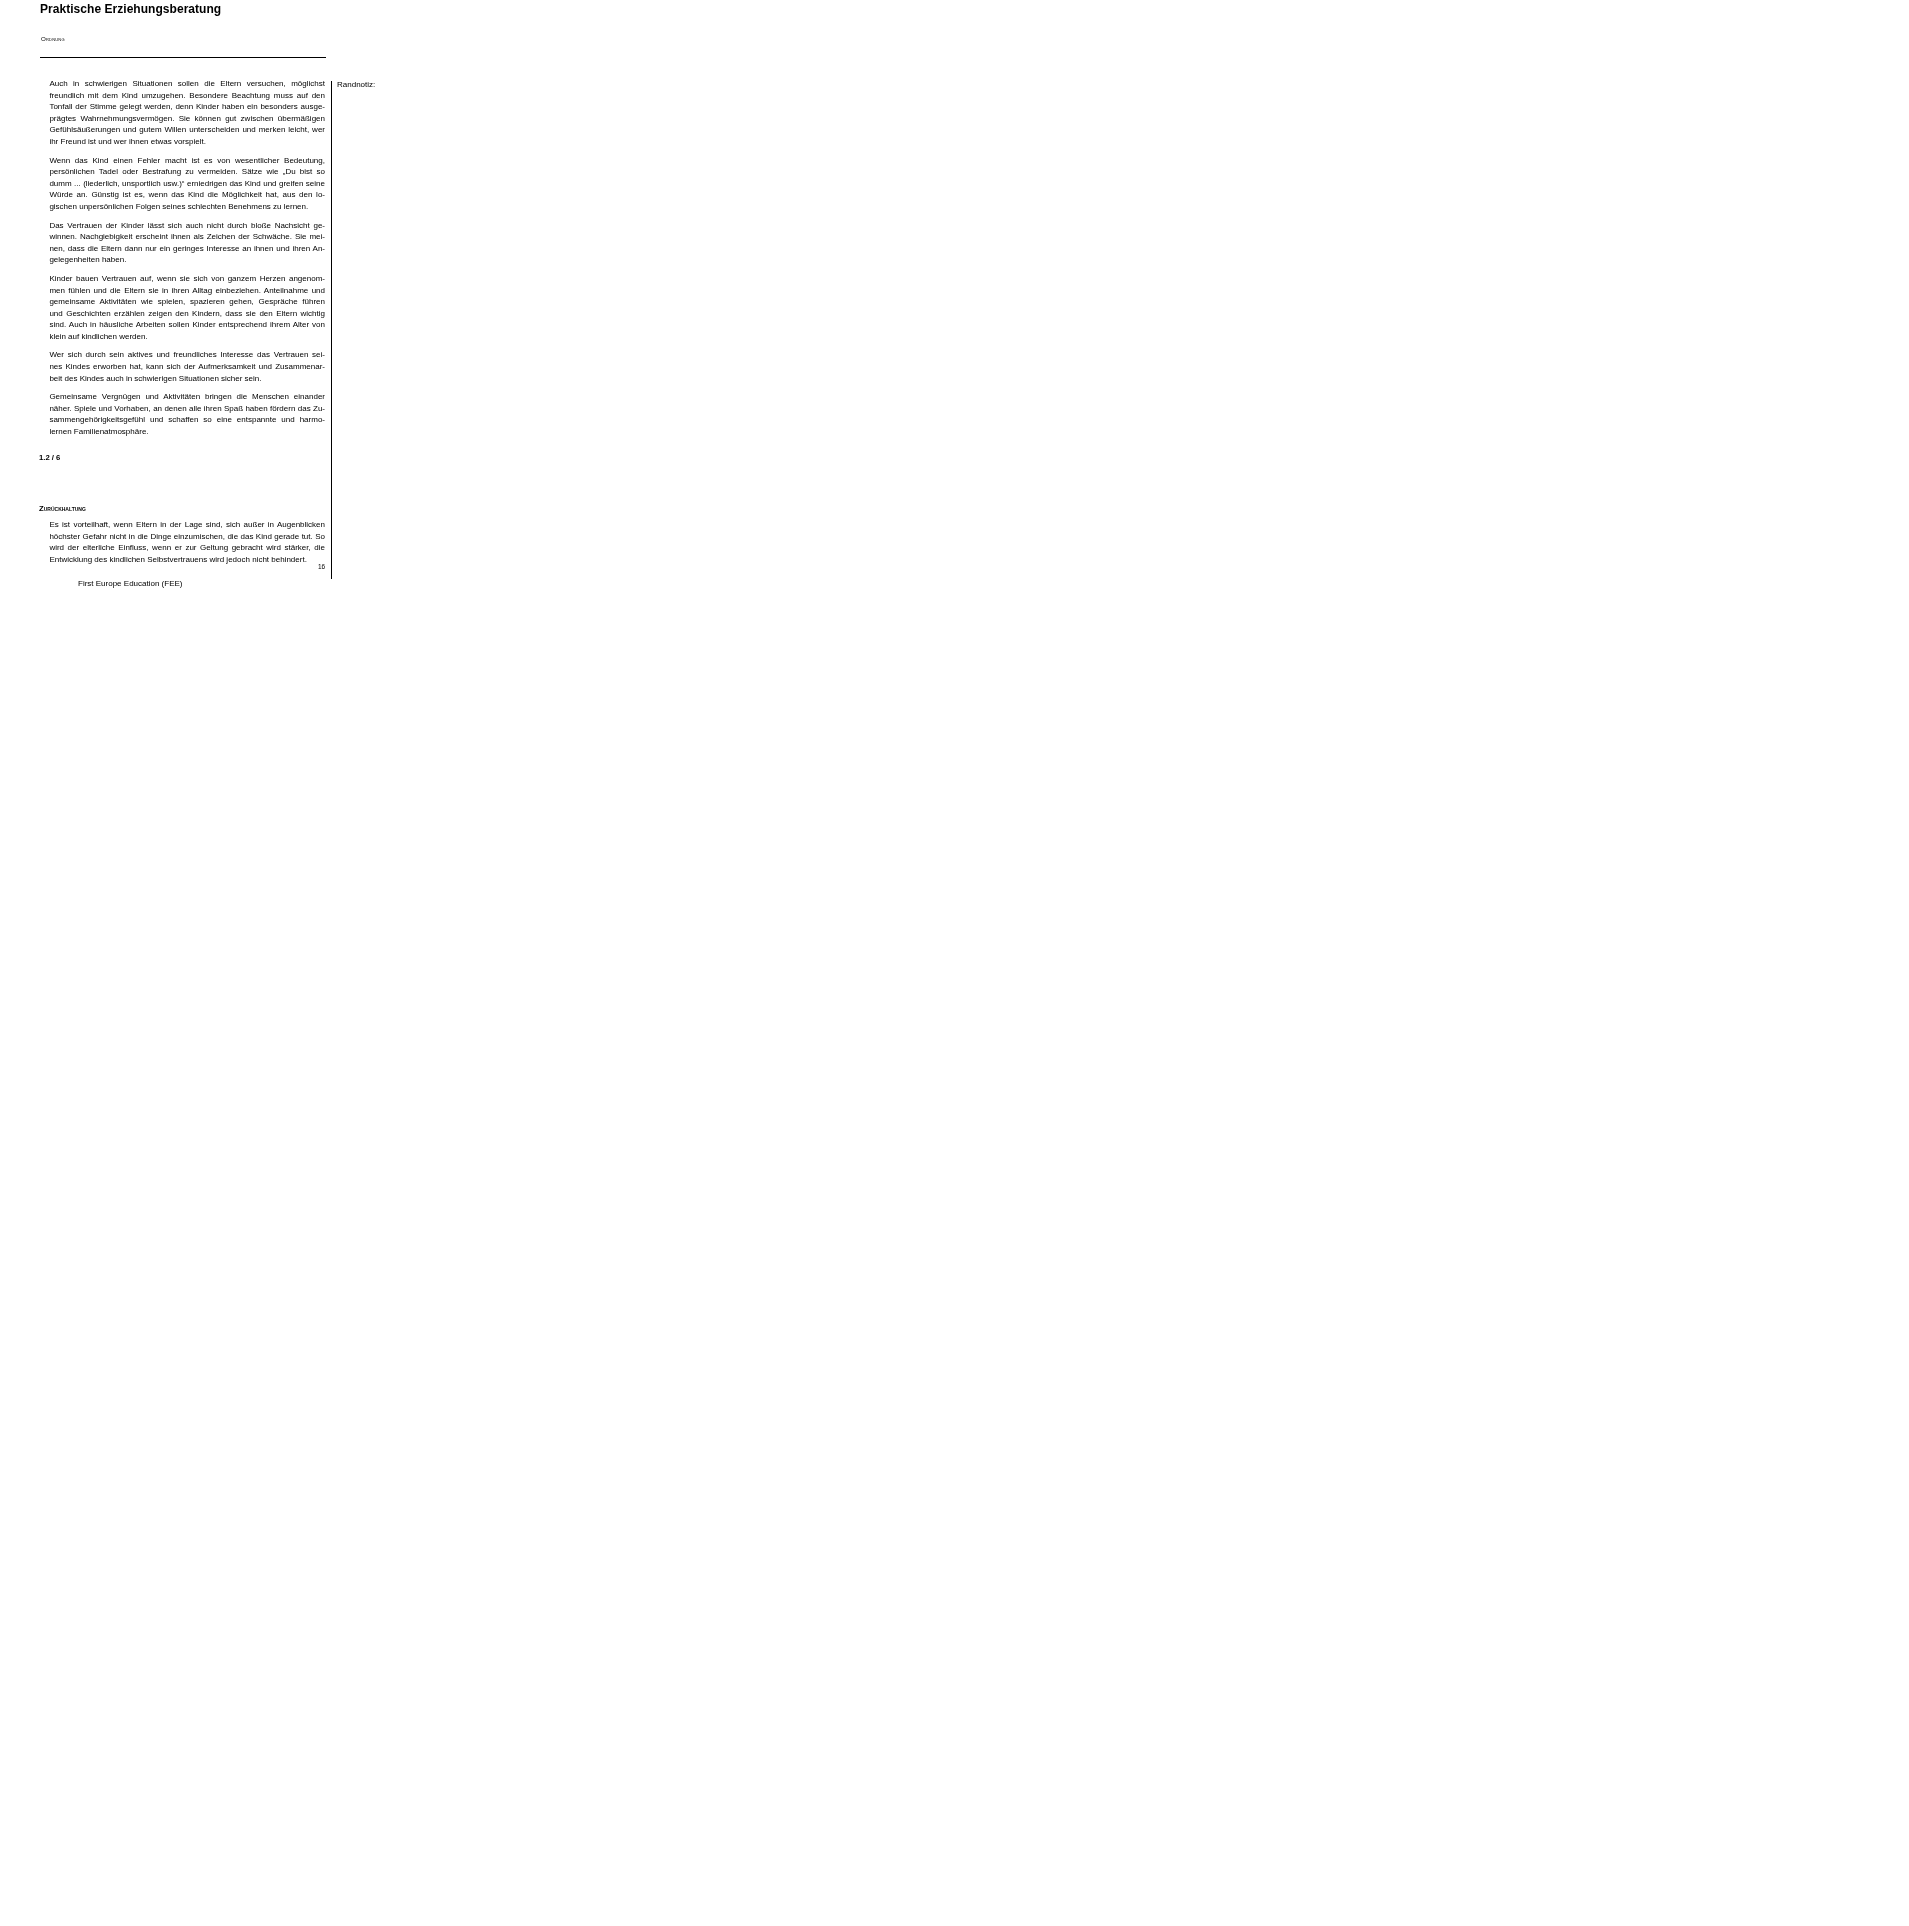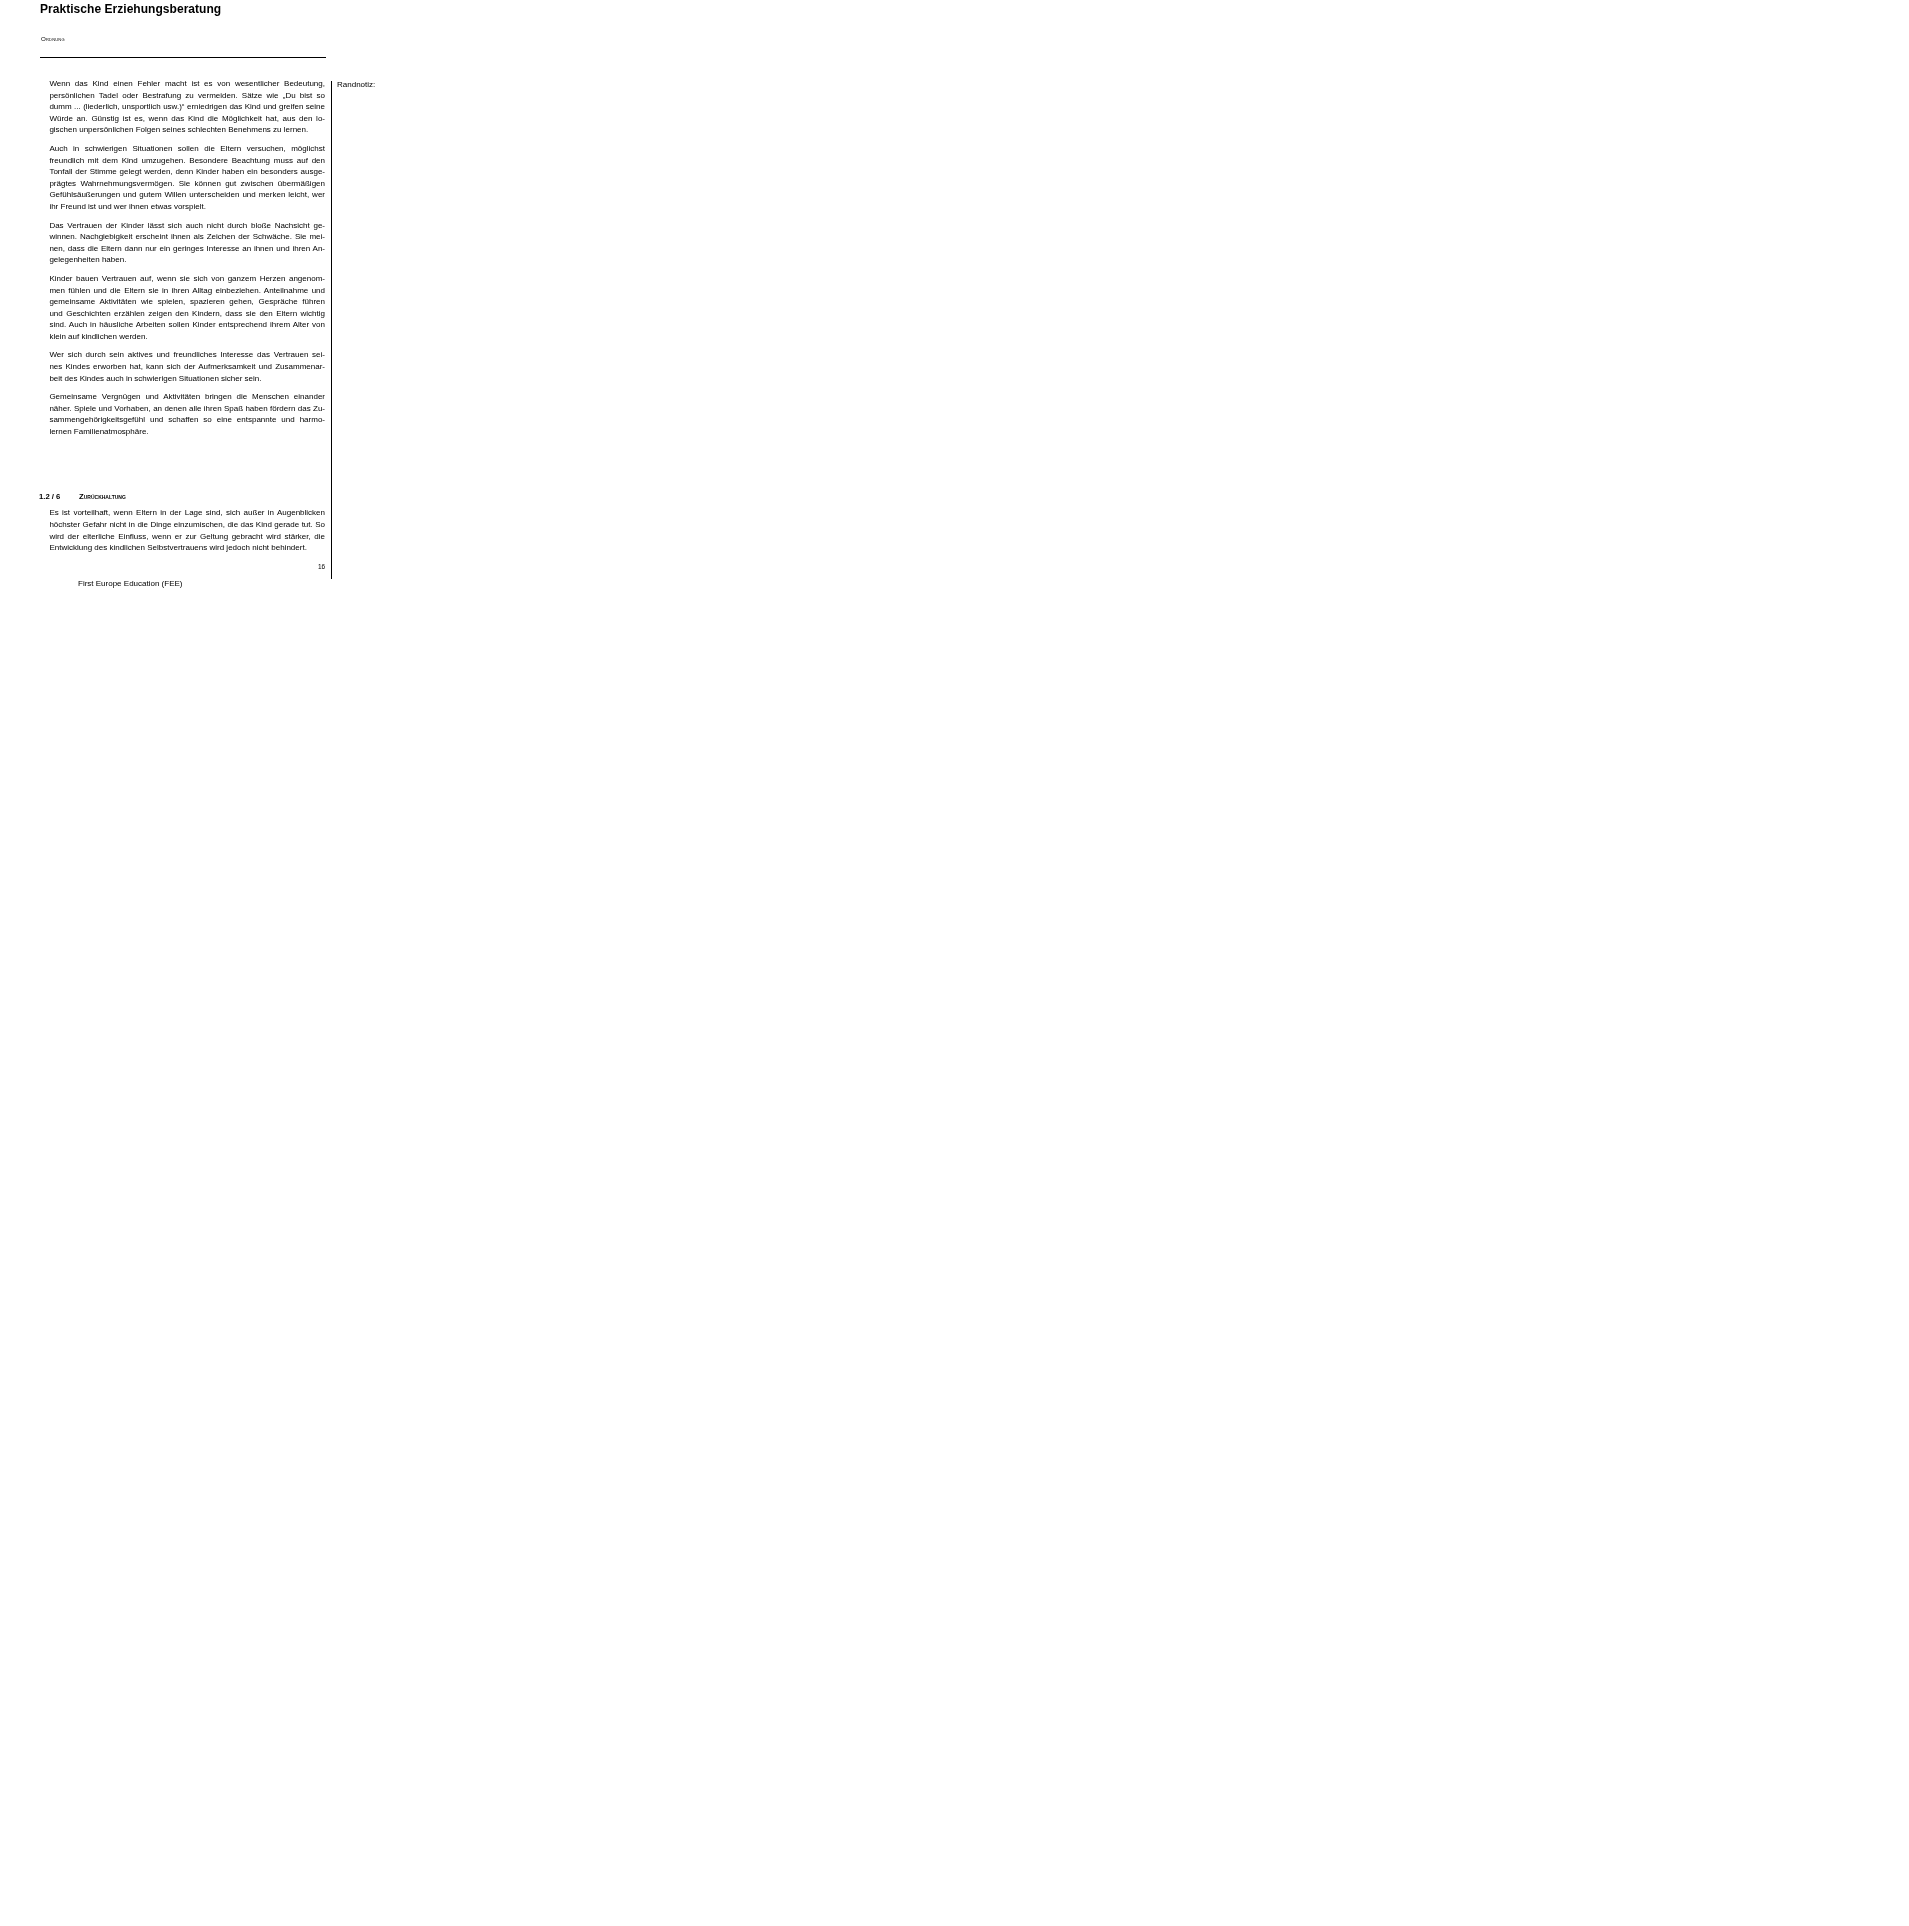--- a/index.html
+++ b/index.html
@@ -28,21 +28,21 @@
   }
   .body-column {
     position: absolute; left: 39px; top: 78px; width: 286px;
     font-size: 8px; line-height: 11.6px;
   }
   .para { margin: 0 0 7px 0; text-indent: 10.4px; }
   .para .line { display: block; text-align: justify; text-align-last: justify; }
   .para .line.last { text-align-last: left; }
   .section-heading {
     margin: 14.6px 0 4.6px 0; font-weight: bold; font-size: 7.7px;
-    display: flex; align-items: flex-end;
+    display: flex; align-items: flex-start; flex-direction: column;
   }
   .section-number { width: 40px; }
   .section-title { font-variant: small-caps; font-size: 7.7px; margin-top: 39px; }
   .footer-publisher {
     position: absolute; left: 78px; top: 563px; font-size: 8px; margin-top: 16px;
   }
   .footer-page {
     position: absolute; left: 318px; top: 563px; font-size: 6.5px;
   }
 </style>
@@ -52,33 +52,33 @@
 <div class="doc-title">Praktische Erziehungsberatung</div>
 <div class="chapter-label">Ordnung</div>
 <div class="header-rule"></div>
 
 <div class="margin-rule"></div>
 <div class="margin-note">Randnotiz:</div>
 
 <div class="body-column">
   <div id="paras-main">
       <p class="para">
-        <span class="line">Wenn das Kind einen Fehler macht ist es von wesentlicher Bedeutung,</span>
-        <span class="line">persönlichen Tadel oder Bestrafung zu vermeiden. Sätze wie „Du bist so</span>
-        <span class="line">dumm ... (liederlich, unsportlich usw.)“ erniedrigen das Kind und greifen seine</span>
-        <span class="line">Würde an. Günstig ist es, wenn das Kind die Möglichkeit hat, aus den lo-</span>
-        <span class="line last">gischen unpersönlichen Folgen seines schlechten Benehmens zu lernen.</span>
-      </p>
-      <p class="para">
         <span class="line">Auch in schwierigen Situationen sollen die Eltern versuchen, möglichst</span>
         <span class="line">freundlich mit dem Kind umzugehen. Besondere Beachtung muss auf den</span>
         <span class="line">Tonfall der Stimme gelegt werden, denn Kinder haben ein besonders ausge-</span>
         <span class="line">prägtes Wahrnehmungsvermögen. Sie können gut zwischen übermäßigen</span>
         <span class="line">Gefühlsäußerungen und gutem Willen unterscheiden und merken leicht, wer</span>
         <span class="line last">ihr Freund ist und wer ihnen etwas vorspielt.</span>
+      </p>
+      <p class="para">
+        <span class="line">Wenn das Kind einen Fehler macht ist es von wesentlicher Bedeutung,</span>
+        <span class="line">persönlichen Tadel oder Bestrafung zu vermeiden. Sätze wie „Du bist so</span>
+        <span class="line">dumm ... (liederlich, unsportlich usw.)“ erniedrigen das Kind und greifen seine</span>
+        <span class="line">Würde an. Günstig ist es, wenn das Kind die Möglichkeit hat, aus den lo-</span>
+        <span class="line last">gischen unpersönlichen Folgen seines schlechten Benehmens zu lernen.</span>
       </p>
       <p class="para">
         <span class="line">Das Vertrauen der Kinder lässt sich auch nicht durch bloße Nachsicht ge-</span>
         <span class="line">winnen. Nachgiebigkeit erscheint ihnen als Zeichen der Schwäche. Sie mei-</span>
         <span class="line">nen, dass die Eltern dann nur ein geringes Interesse an ihnen und ihren An-</span>
         <span class="line last">gelegenheiten haben.</span>
       </p>
       <p class="para">
         <span class="line">Kinder bauen Vertrauen auf, wenn sie sich von ganzem Herzen angenom-</span>
         <span class="line">men fühlen und die Eltern sie in ihren Alltag einbeziehen. Anteilnahme und</span>

